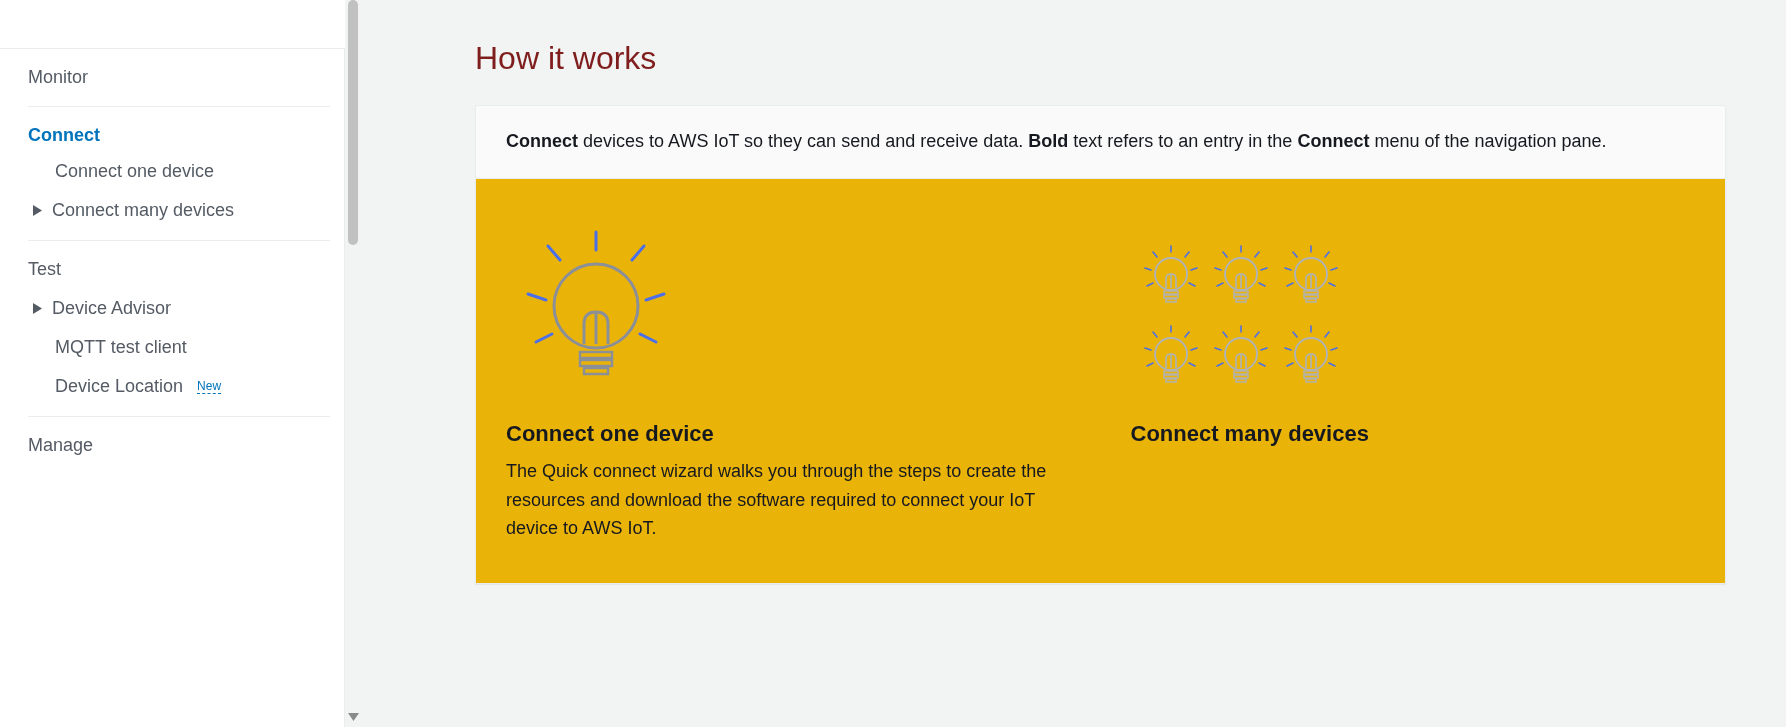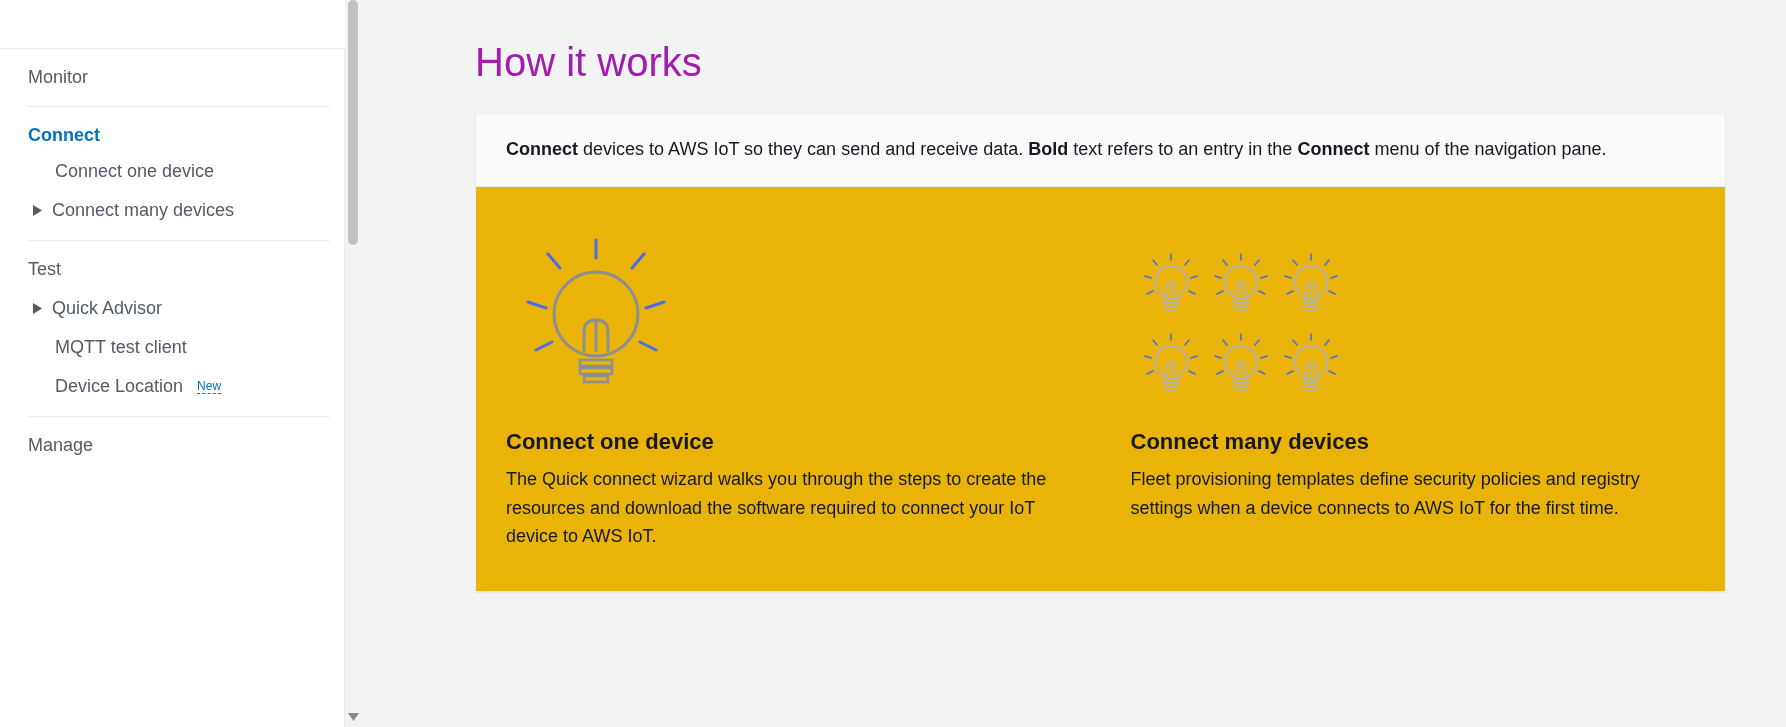--- a/index.html
+++ b/index.html
@@ -113,23 +113,23 @@
     width: 16px;
     text-align: center;
     color: #888;
     font-size: 11px;
   }
 
   .content {
     padding: 40px 60px 0 130px;
   }
   h1.page-title {
-    font-size: 40px;
+    font-size: 32px;
     font-weight: 400;
-    color: #a21caf;
+    color: #7f1d1d;
     margin-bottom: 28px;
   }
 
   .panel {
     background: #eab308;
     border: 1px solid #eaeded;
     box-shadow: 0 1px 1px rgba(0,0,0,0.05);
   }
   .panel-header {
     background: #fafafa;
@@ -194,21 +194,21 @@
   <div style="height:10px"></div>
   <div class="sidebar-divider"></div>
 
   <div class="nav-header">Test</div>
   <div class="nav-item with-caret" style="padding-top:0">
     <span class="caret">
       <svg width="9" height="11" viewBox="0 0 9 11">
           <polygon points="0,0 9,5.5 0,11" fill="#545b64"></polygon>
         </svg>
     </span>
-    <span>Quick Advisor</span>
+    <span>Device Advisor</span>
   </div>
   <div class="nav-item">
     <span>MQTT test client</span>
   </div>
   <div class="nav-item">
     <span>Device Location</span>
     <span class="new-badge">New</span>
   </div>
 
   <div style="height:10px"></div>
@@ -287,20 +287,17 @@
               </defs>
               <use href="#mini-bulb" x="40" y="45"></use>
               <use href="#mini-bulb" x="110" y="45"></use>
               <use href="#mini-bulb" x="180" y="45"></use>
               <use href="#mini-bulb" x="40" y="125"></use>
               <use href="#mini-bulb" x="110" y="125"></use>
               <use href="#mini-bulb" x="180" y="125"></use>
             </svg>
           </div>
           <h2>Connect many devices</h2>
-          <p>
-            <b>Fleet provisioning templates</b><span> define security policies and registry settings when a device connects to AWS IoT for the first time.</span>
-          </p>
         </div>
       </div>
     </section>
   </div>
 </main>
 
 </body></html>

